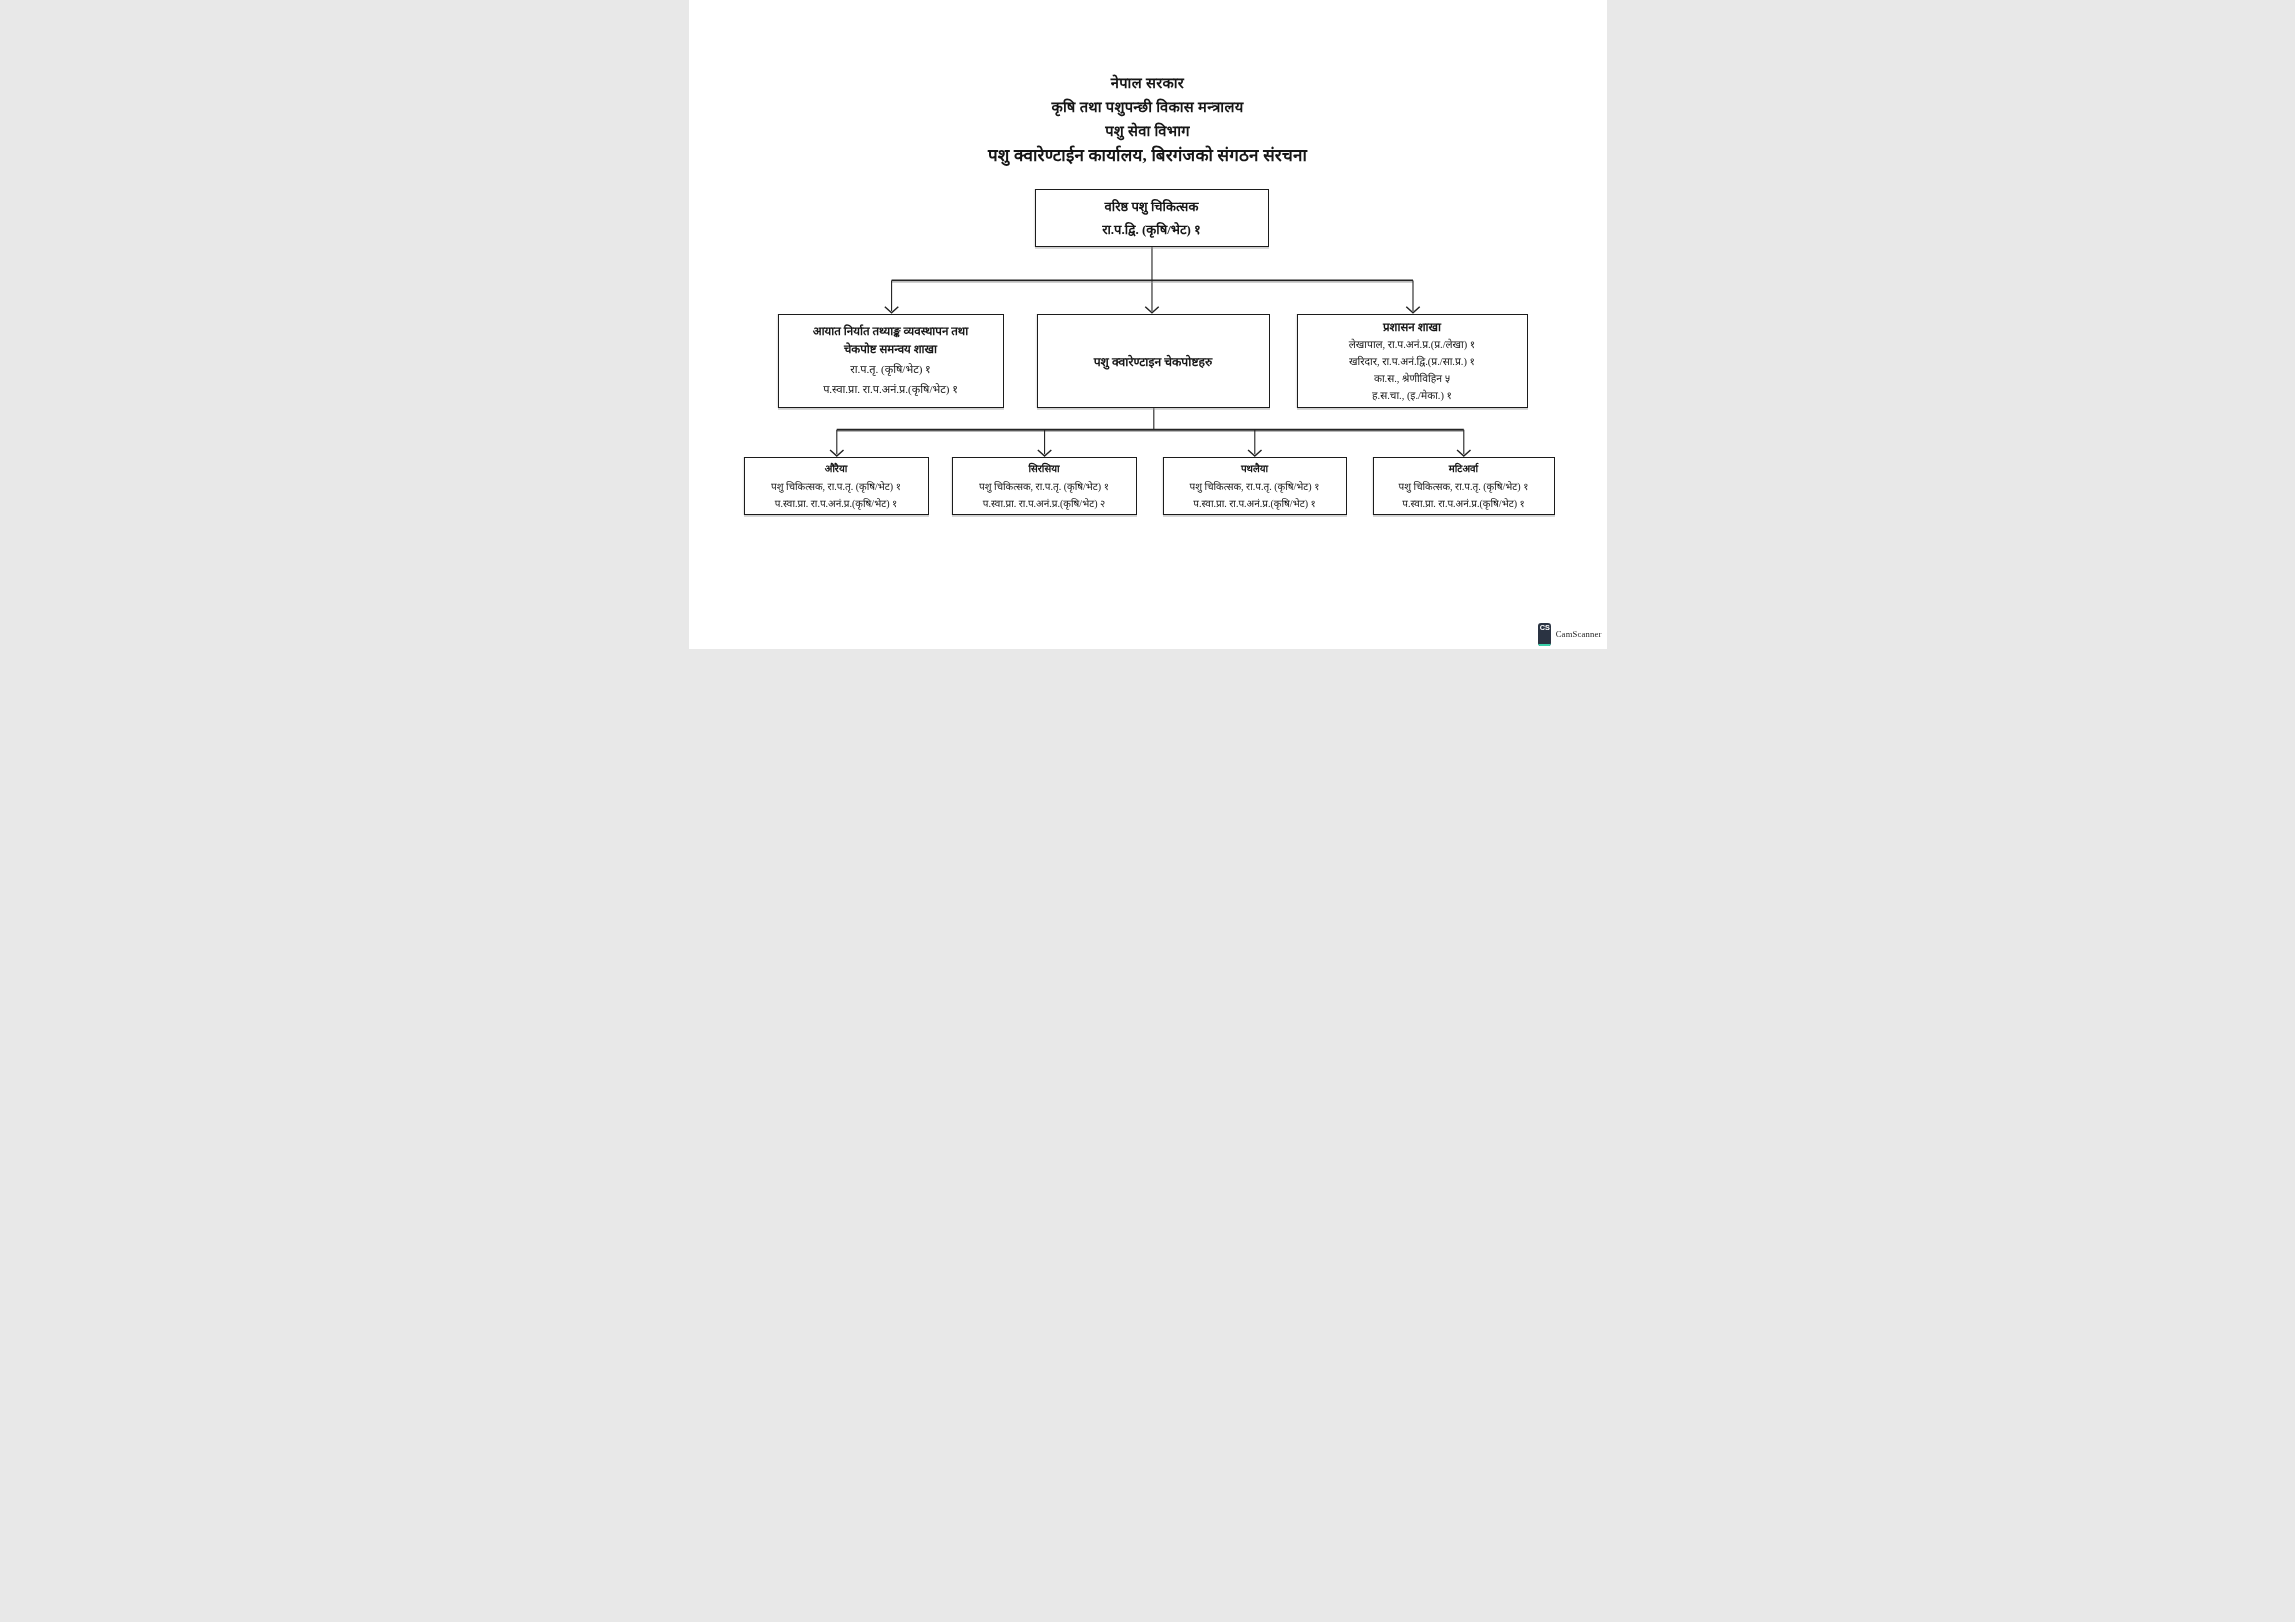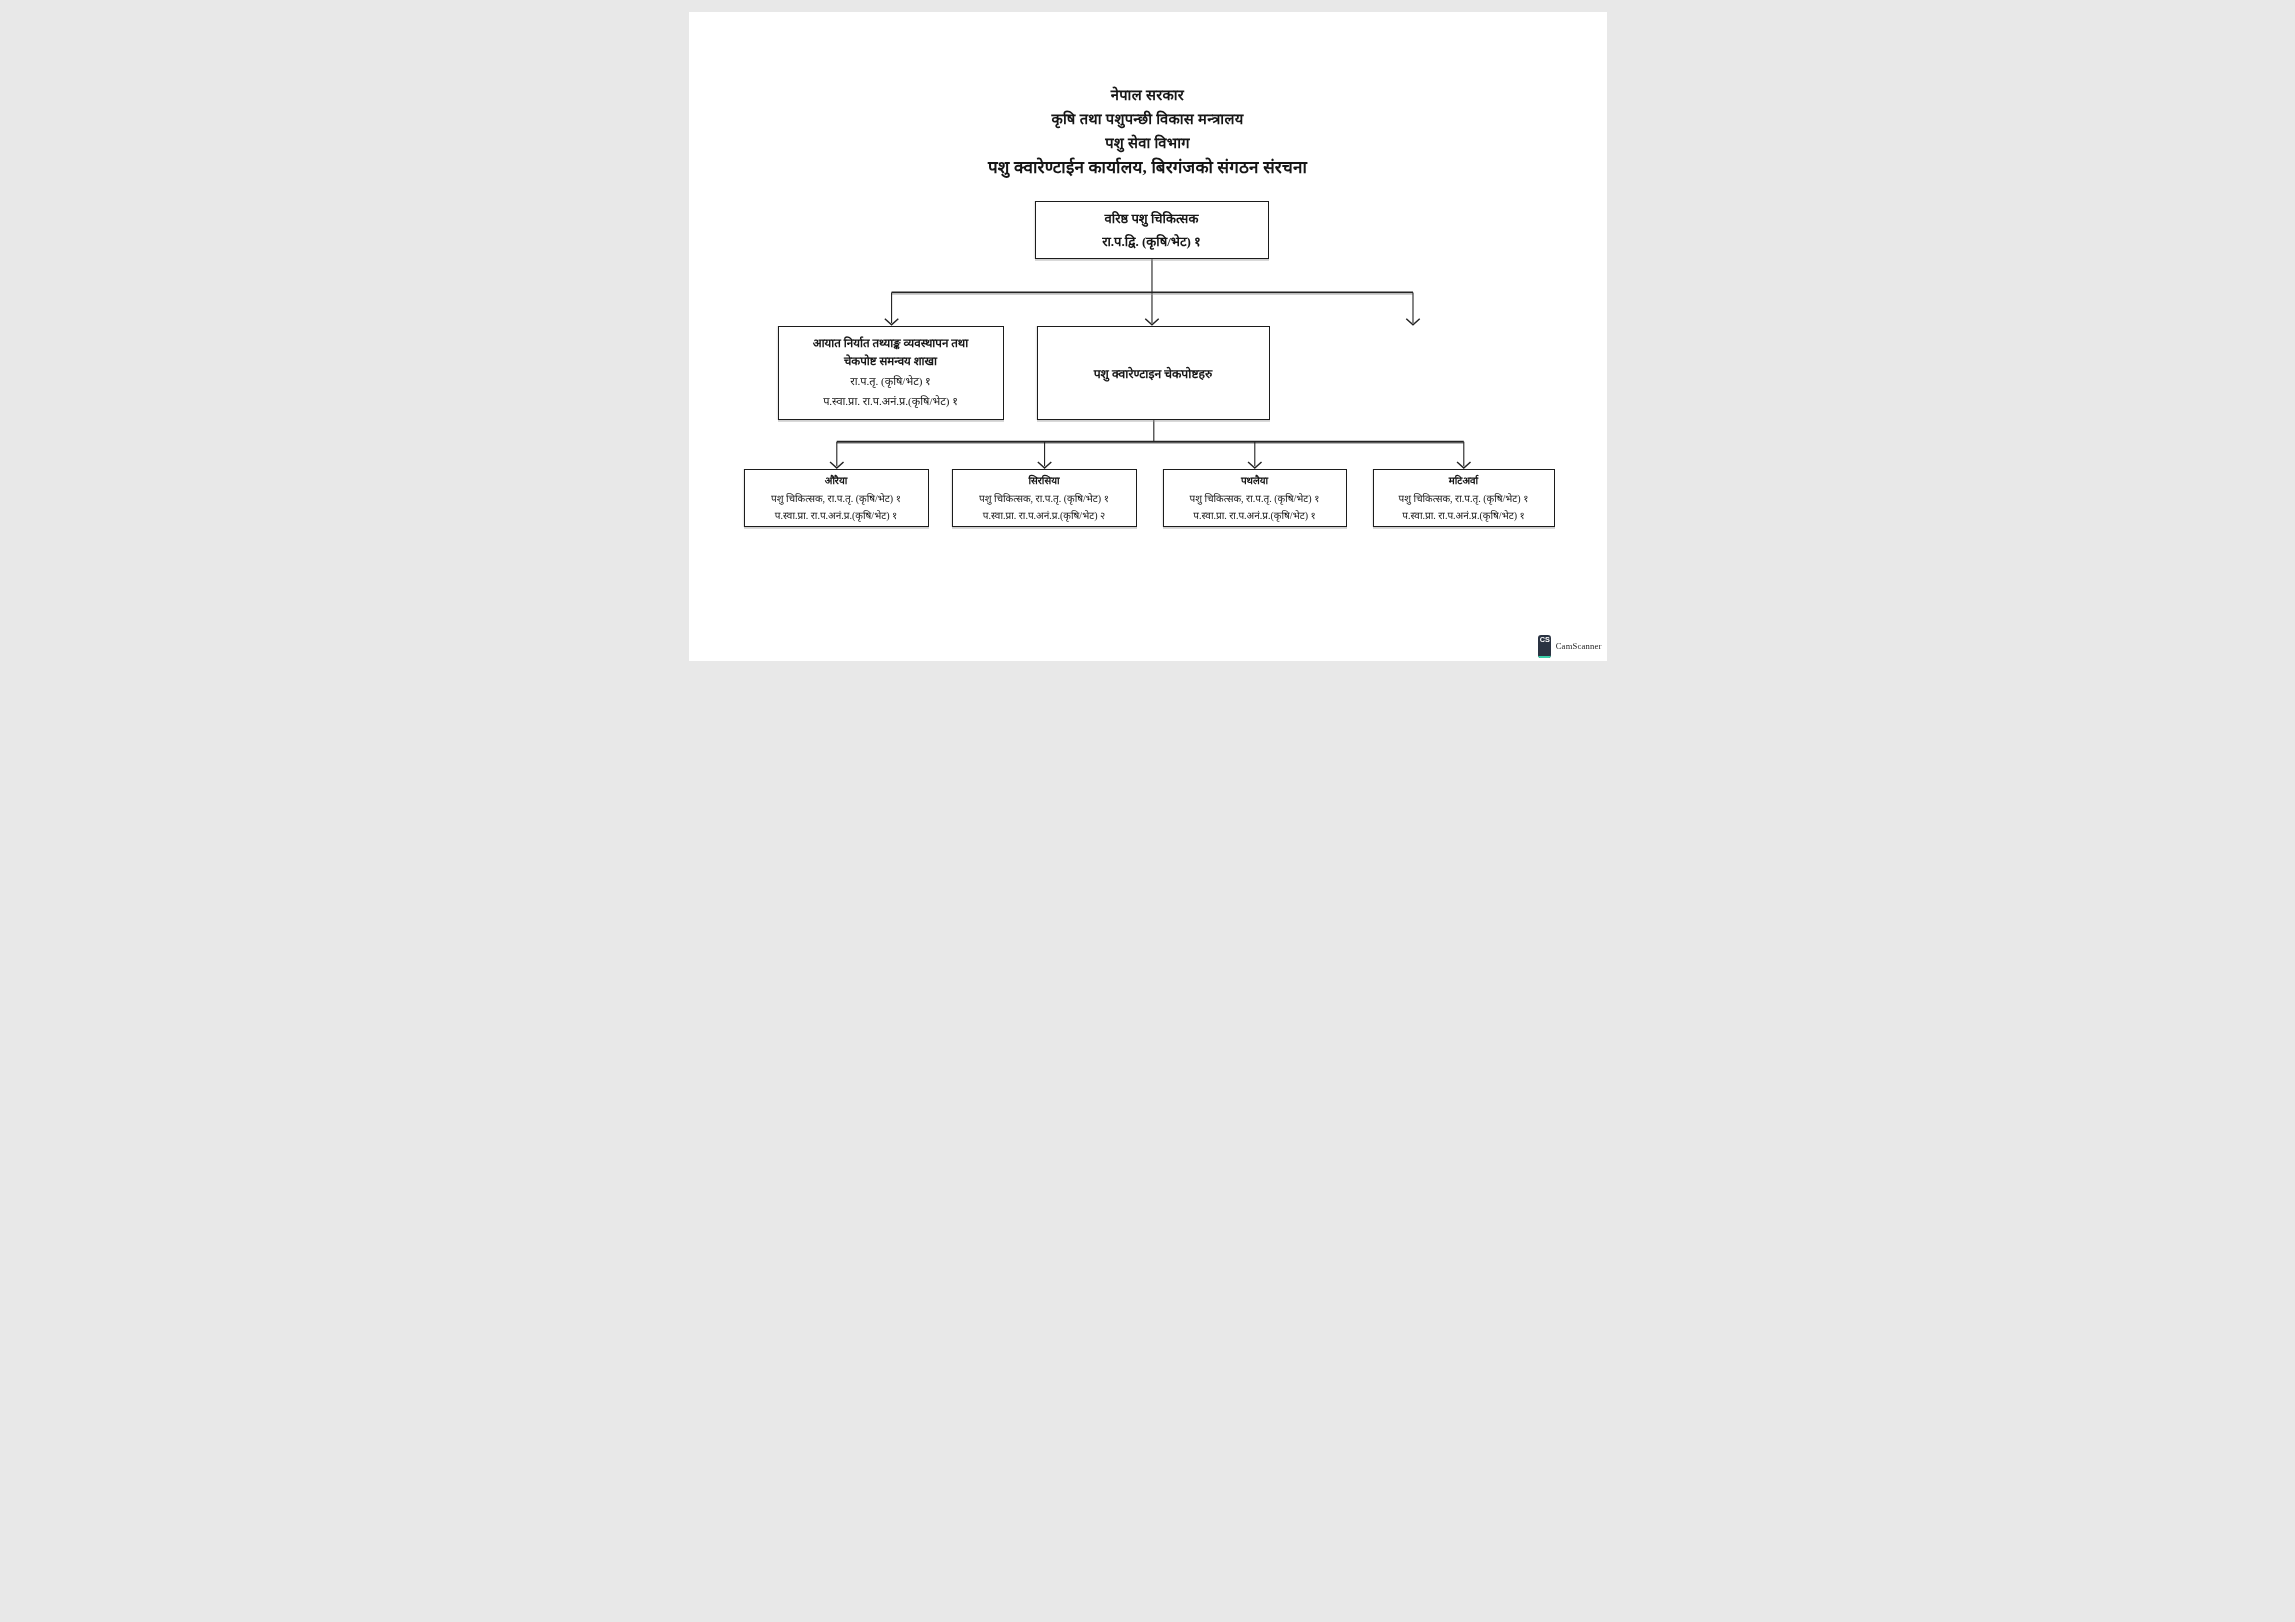--- a/index.html
+++ b/index.html
@@ -1,19 +1,19 @@
 <!DOCTYPE html>
 <html lang="ne" style="font-size:9.8px"><head>
 <meta charset="utf-8">
 <style>
   html,body{margin:0;padding:0;background:#e8e8e8;}
   .page{
     position:relative;
     width:918px;height:649px;
-    margin:12px auto;
+    margin:0 auto;
     background:#ffffff;
     font-family:"Liberation Serif","DejaVu Serif",serif;
     color:#161616;
     overflow:hidden;
   }
   
   .hline{
     position:absolute;left:0;right:0;
     text-align:center;font-weight:700;
     letter-spacing:0.3px;
@@ -123,20 +123,27 @@
     <div class="t">आयात निर्यात तथ्याङ्क व्यवस्थापन तथा</div>
     <div class="t">चेकपोष्ट समन्वय शाखा</div>
     <div class="l">रा.प.तृ. (कृषि/भेट) १</div>
     <div class="l">प.स्वा.प्रा. रा.प.अनं.प्र.(कृषि/भेट) १</div>
   </div>
 
   <div class="box b-l2b">
     <div class="t">पशु क्वारेण्टाइन चेकपोष्टहरु</div>
   </div>
 
+  <div class="box b-l2c">
+    <div class="t">प्रशासन शाखा</div>
+    <div class="l">लेखापाल, रा.प.अनं.प्र.(प्र./लेखा) १</div>
+    <div class="l">खरिदार, रा.प.अनं.द्वि.(प्र./सा.प्र.) १</div>
+    <div class="l">का.स., श्रेणीविहिन ५</div>
+    <div class="l">ह.स.चा., (इ./मेका.) १</div>
+  </div>
 
   <div class="box b-l3 b-l3a">
     <div class="t">औरैया</div>
     <div class="l">पशु चिकित्सक, रा.प.तृ. (कृषि/भेट) १</div>
     <div class="l">प.स्वा.प्रा. रा.प.अनं.प्र.(कृषि/भेट) १</div>
   </div>
 
   <div class="box b-l3 b-l3b">
     <div class="t">सिरसिया</div>
     <div class="l">पशु चिकित्सक, रा.प.तृ. (कृषि/भेट) १</div>

